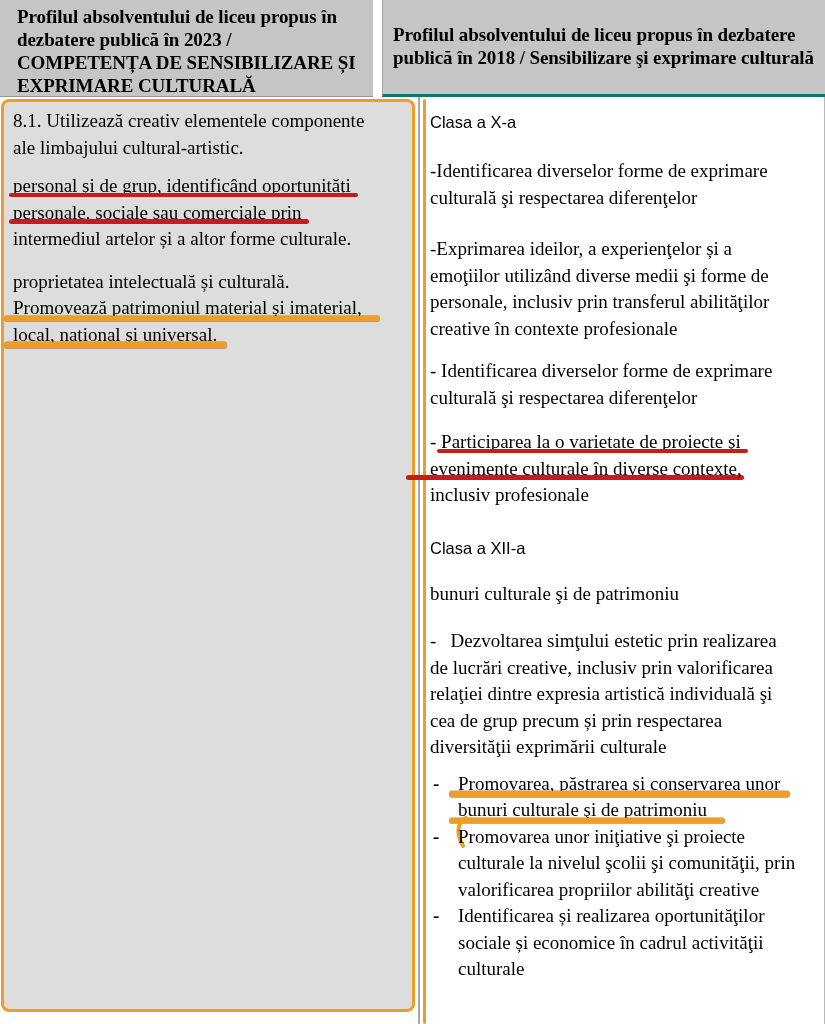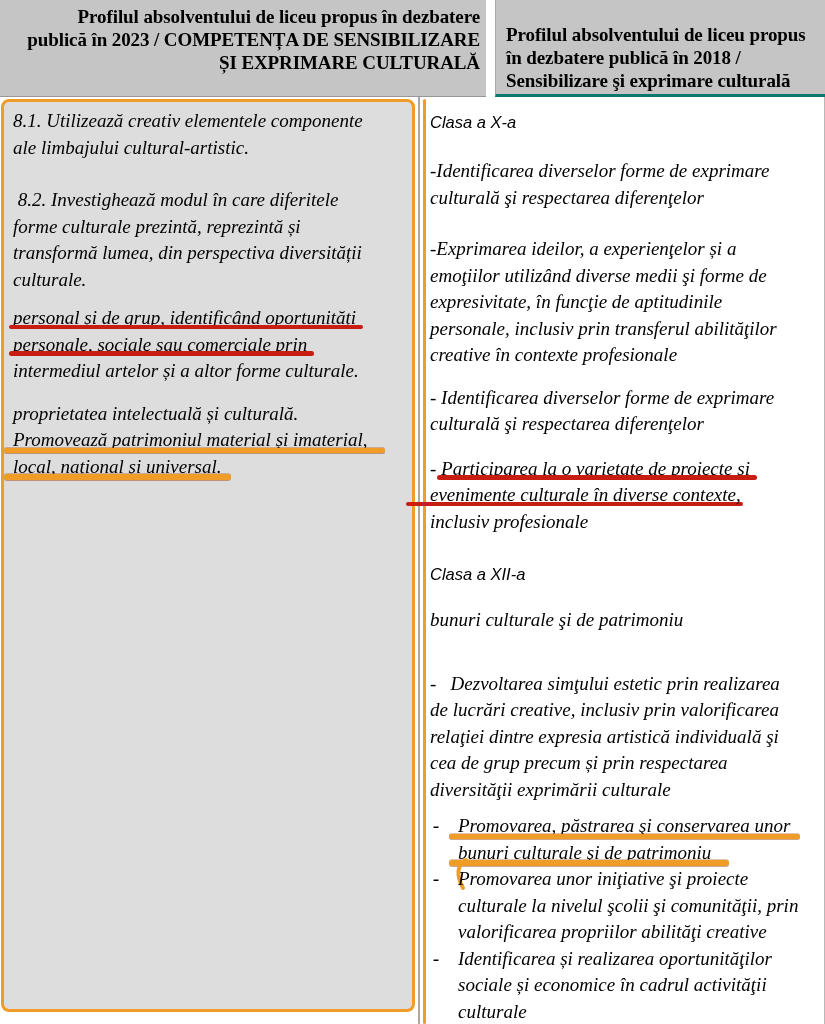--- a/index.html
+++ b/index.html
@@ -22,34 +22,33 @@
   .header-row{display:flex;height:97px;box-sizing:border-box;}
   .hcell{
     background:var(--header-bg);
     box-sizing:border-box;
     font-weight:bold;
     font-size:19px;line-height:23px;
     letter-spacing:-0.1px;
   }
   .hcell p{margin:0;}
   .h-left{
-    width:486px;
+    width:373px;
     padding:5px 6px 0 17px;
     border-bottom:1px solid #979797;
-    text-align:right;
   }
   .h-gap{width:9px;background:#ffffff;}
   .h-right{
     flex:1;
     padding:23px 8px 0 10px;
     border-left:1px solid var(--borderline);
     border-bottom:3px solid #0f766e;
   }
   
-  .body-row{position:relative;height:768px;font-style:italic;}
+  .body-row{position:relative;height:768px;}
   .bcell{box-sizing:border-box;position:absolute;top:0;}
   .b-left{
     left:1px;top:2px;
     width:414px;height:913px;
     background:var(--leftcell-bg);
     border:3px solid var(--orange);
     border-radius:8px;
     padding:6px 10px 0 9px;
   }
   .b-right{
@@ -124,26 +123,20 @@
 
   <div class="body-row">
 
     <div class="bcell b-left">
 
       <div class="block">
         <div class="line"><span class="seg">8.1. Utilizează creativ elementele componente</span></div>
         <div class="line"><span class="seg">ale limbajului cultural-artistic.</span></div>
       </div>
 
-      <div class="block" style="margin-top:26px">
-        <div class="line"><span class="seg"> 8.2. Investighează modul în care diferitele</span></div>
-        <div class="line"><span class="seg">forme culturale prezintă, reprezintă și</span></div>
-        <div class="line"><span class="seg">transformă lumea, din perspectiva diversității</span></div>
-        <div class="line"><span class="seg">culturale.</span></div>
-      </div>
 
       <div class="block" style="margin-top:12px">
         <div class="line"><span class="seg u mk-red">personal și de grup, identificând oportunități</span></div>
         <div class="line"><span class="seg u mk-red">personale, sociale sau comerciale prin</span></div>
         <div class="line"><span class="seg">intermediul artelor și a altor forme culturale.</span></div>
       </div>
 
       <div class="block" style="margin-top:16px">
         <div class="line"><span class="seg">proprietatea intelectuală și culturală.</span></div>
         <div class="line"><span class="seg u mk-orange ext-r">Promovează patrimoniul material și imaterial,</span></div>
@@ -159,21 +152,20 @@
       </div>
 
       <div class="block" style="margin-top:25px">
         <div class="line"><span class="seg">-Identificarea diverselor forme de exprimare</span></div>
         <div class="line"><span class="seg">culturală şi respectarea diferenţelor</span></div>
       </div>
 
       <div class="block" style="margin-top:25px">
         <div class="line"><span class="seg">-Exprimarea ideilor, a experienţelor și a</span></div>
         <div class="line"><span class="seg">emoţiilor utilizând diverse medii şi forme de</span></div>
-        <div class="line"><span class="seg">expresivitate, în funcţie de aptitudinile</span></div>
         <div class="line"><span class="seg">personale, inclusiv prin transferul abilităţilor</span></div>
         <div class="line"><span class="seg">creative în contexte profesionale</span></div>
       </div>
 
       <div class="block" style="margin-top:16px">
         <div class="line"><span class="seg">- Identificarea diverselor forme de exprimare</span></div>
         <div class="line"><span class="seg">culturală şi respectarea diferenţelor</span></div>
       </div>
 
       <div class="block" style="margin-top:18px">
@@ -183,21 +175,21 @@
       </div>
 
       <div class="block lbl" style="margin-top:28px">
         <div class="line"><span class="seg">Clasa a XII-a</span></div>
       </div>
 
       <div class="block" style="margin-top:22px">
         <div class="line"><span class="seg">bunuri culturale şi de patrimoniu</span></div>
       </div>
 
-      <div class="block" style="margin-top:37px">
+      <div class="block" style="margin-top:21px">
         <div class="line"><span class="seg">-   Dezvoltarea simţului estetic prin realizarea</span></div>
         <div class="line"><span class="seg">de lucrări creative, inclusiv prin valorificarea</span></div>
         <div class="line"><span class="seg">relaţiei dintre expresia artistică individuală şi</span></div>
         <div class="line"><span class="seg">cea de grup precum și prin respectarea</span></div>
         <div class="line"><span class="seg">diversităţii exprimării culturale</span></div>
       </div>
 
       <div class="block" style="margin-top:10px">
 
         <div class="bullet-item">

